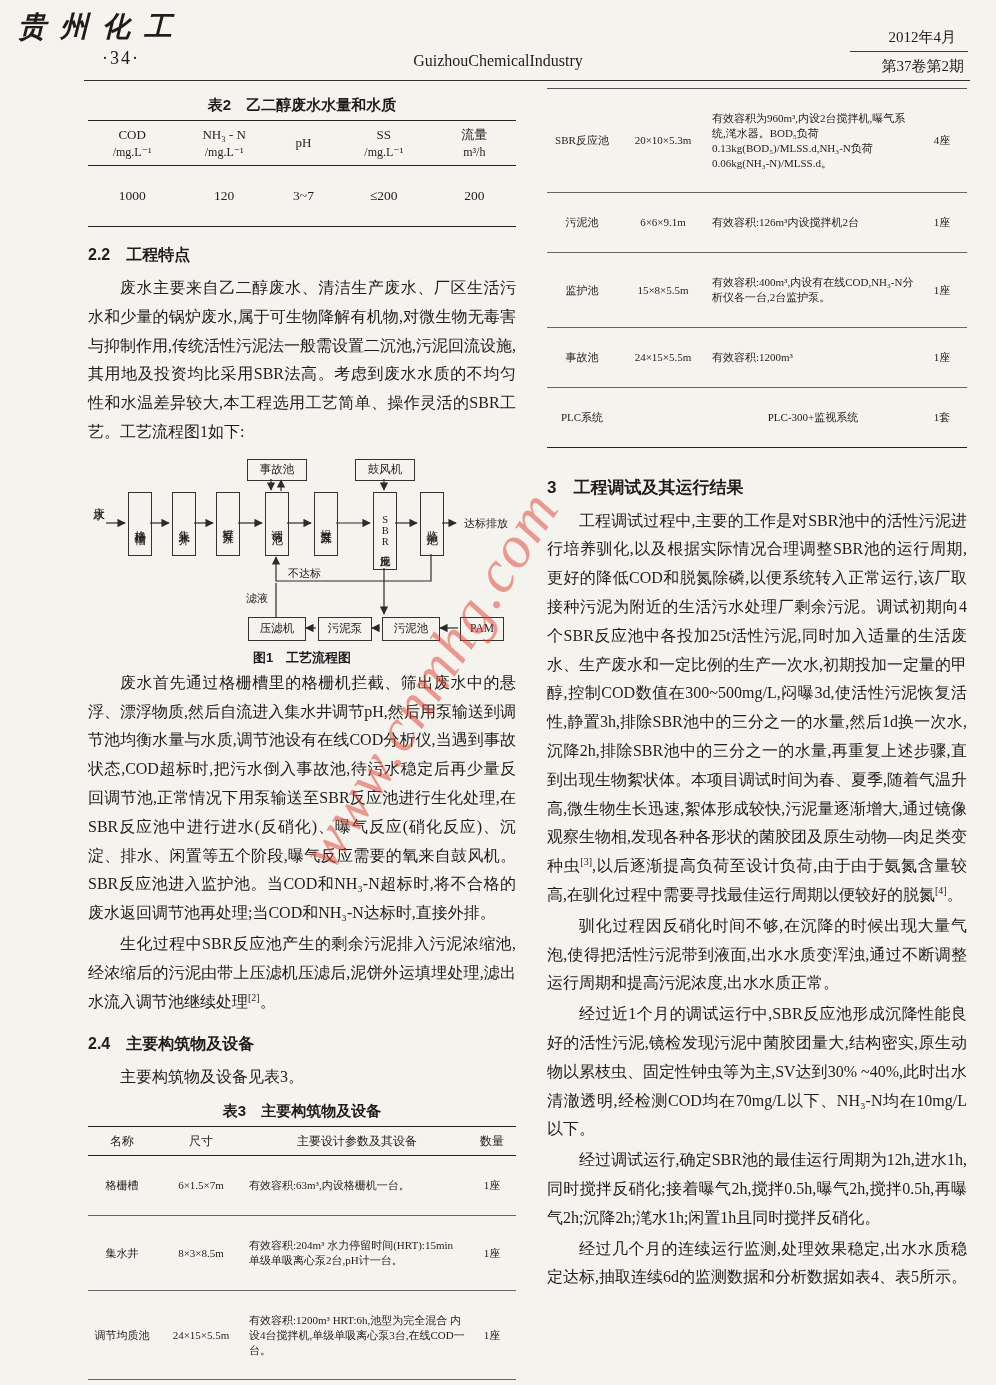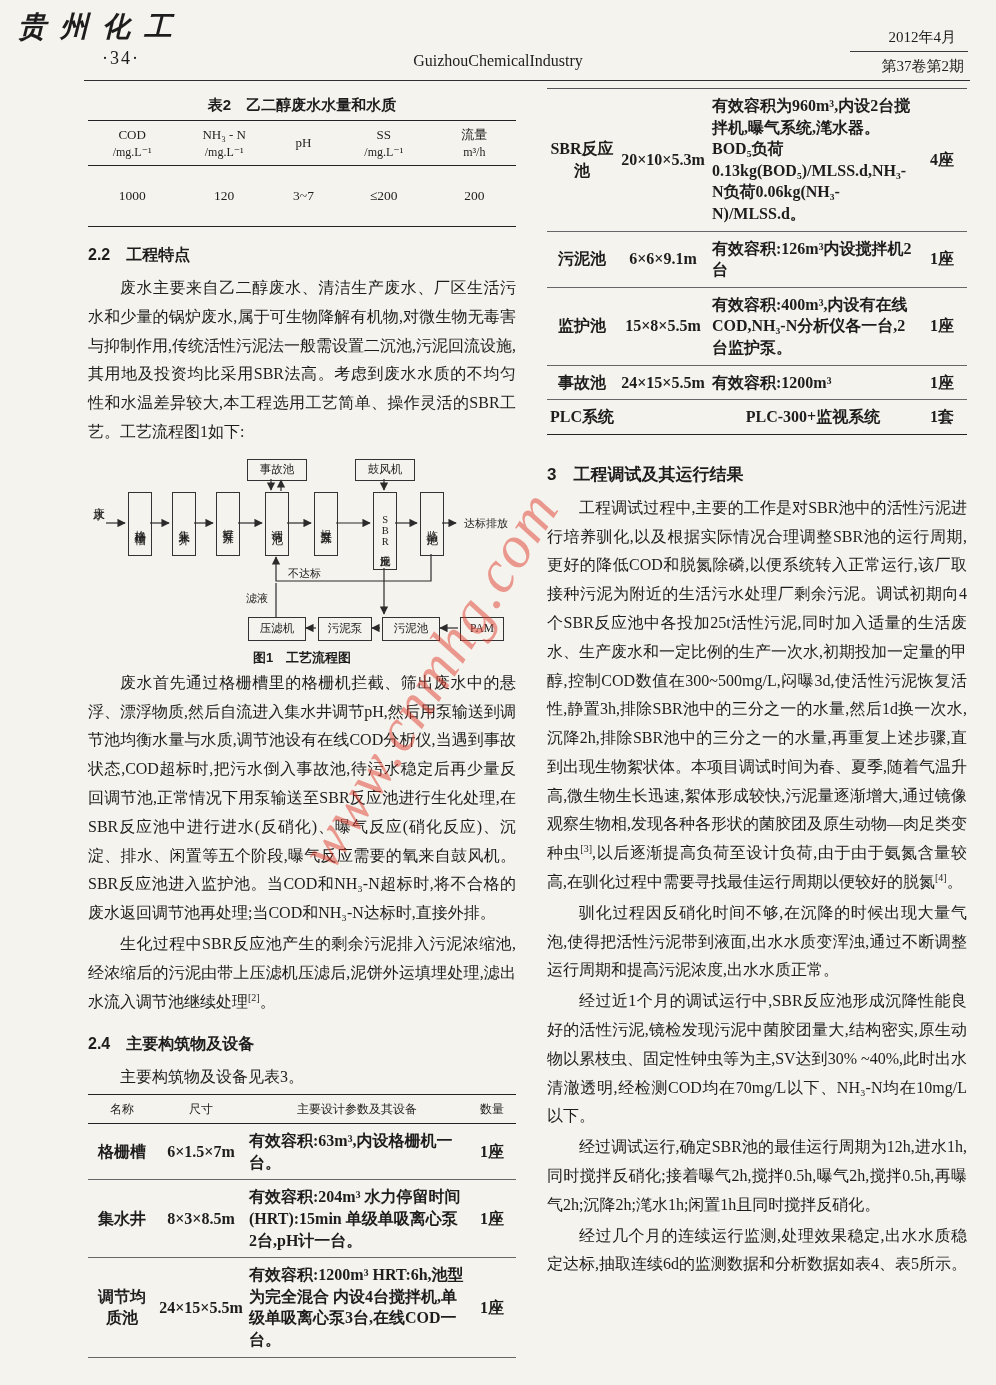--- a/index.html
+++ b/index.html
@@ -27,21 +27,21 @@
   
   .tcap{font-family:"Liberation Sans","DejaVu Sans",sans-serif;font-size:15px;font-weight:bold;
         text-align:center;margin:4px 0 5px;}
   table.tbl{width:100%;border-collapse:collapse;line-height:1.35;}
   .tbl2{border-top:1.8px solid #222;border-bottom:1.8px solid #222;margin-bottom:2px;}
   .tbl2 th{font-weight:normal;border-bottom:1px solid #222;padding:5px 2px;font-size:13px;text-align:center;}
   .tbl2 td{padding:21px 2px;text-align:center;font-size:13.5px;}
   .tbl2 .unit{font-size:12px;}
   .tbl3 th{font-weight:normal;border-bottom:1px solid #222;padding:6px 2px;font-size:12px;text-align:center;}
   .tbl3{border-top:1.8px solid #222;}
-  .tbl3 td{border-bottom:1px solid #666;padding:6px 3px;vertical-align:middle;font-size:16px;font-weight:bold;}
+  .tbl3 td{border-bottom:1px solid #666;padding:22px 3px;vertical-align:middle;font-size:11px;}
   .tbl3 td.ctr{text-align:center;}
   .tbl3 td.par{text-align:left;}
   .tbl3-cont{border-top:1px solid #555;border-bottom:1.8px solid #222;}
   .tbl3-cont tr:last-child td{border-bottom:none;}
   .c1{width:64px;}.c2{width:86px;}.c4{width:44px;}
   .t2c1{width:88px;}.t2c2{width:96px;}.t2c3{width:62px;}.t2c4{width:98px;}.t2c5{width:84px;}
   
   .fig{margin:10px 0 2px;}
   .diagram{position:relative;width:428px;height:188px;}
   .dg-svg{position:absolute;left:0;top:0;}
@@ -165,20 +165,21 @@
       </div>
       <figcaption class="figcap">图1　工艺流程图</figcaption>
     </figure>
 
     <p class="body">废水首先通过格栅槽里的格栅机拦截、筛出废水中的悬浮、漂浮物质,然后自流进入集水井调节pH,然后用泵输送到调节池均衡水量与水质,调节池设有在线COD分析仪,当遇到事故状态,COD超标时,把污水倒入事故池,待污水稳定后再少量反回调节池,正常情况下用泵输送至SBR反应池进行生化处理,在SBR反应池中进行进水(反硝化)、曝气反应(硝化反应)、沉淀、排水、闲置等五个阶段,曝气反应需要的氧来自鼓风机。SBR反应池进入监护池。当COD和NH₃-N超标时,将不合格的废水返回调节池再处理;当COD和NH₃-N达标时,直接外排。</p>
     <p class="body"><span>生化过程中SBR反应池产生的剩余污泥排入污泥浓缩池,经浓缩后的污泥由带上压滤机压滤后,泥饼外运填埋处理,滤出水流入调节池继续处理</span><sup class="ref">[2]</sup><span>。</span></p>
 
     <h3 class="sec">2.4　主要构筑物及设备</h3>
     <p class="body">主要构筑物及设备见表3。</p>
 
+    <div class="tcap" style="margin-top:10px;">表3　主要构筑物及设备</div>
     <table class="tbl tbl3">
       <thead>
         <tr>
           <th class="c1">名称</th>
           <th class="c2">尺寸</th>
           <th>主要设计参数及其设备</th>
           <th class="c4">数量</th>
         </tr>
       </thead>
       <tbody>

